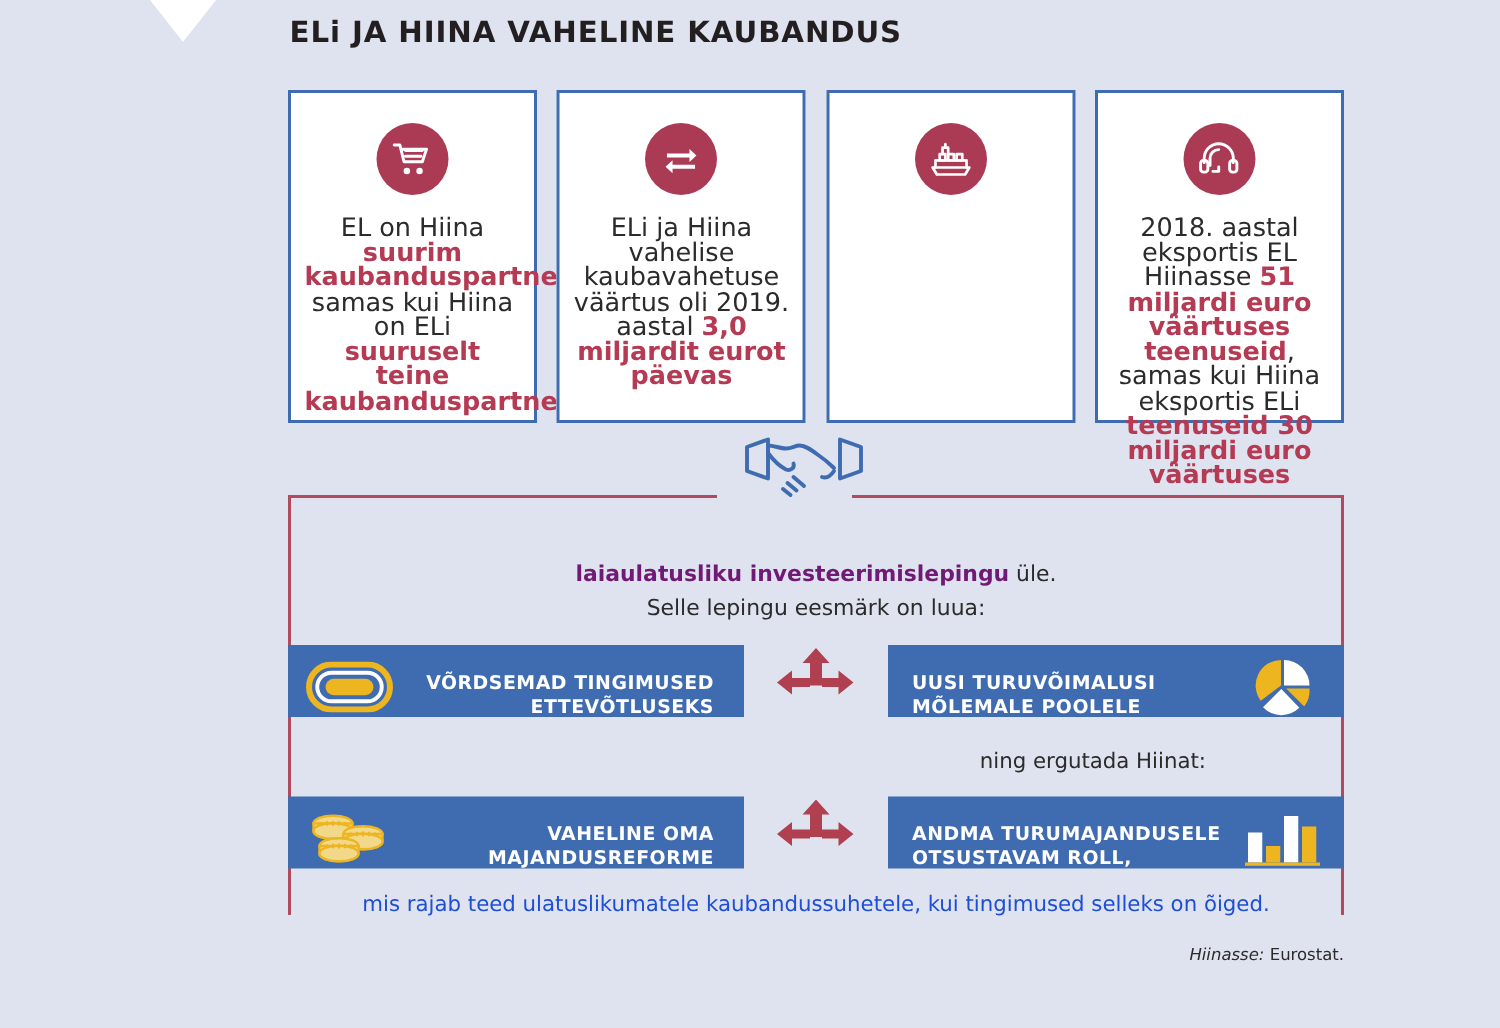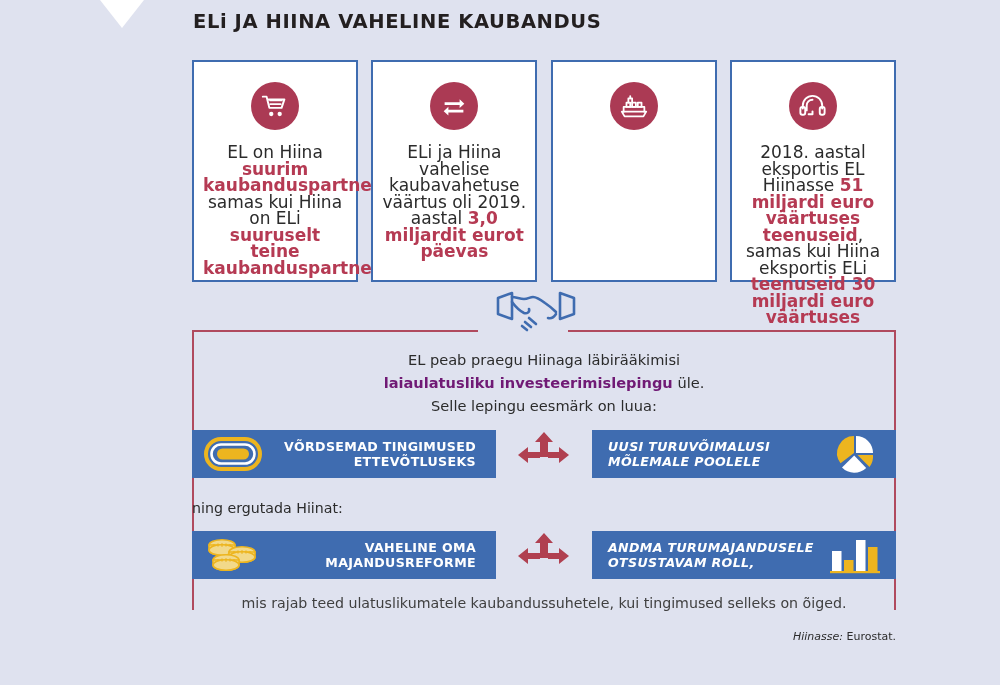--- a/index.html
+++ b/index.html
@@ -122,21 +122,21 @@
     line-height: 23px;
     color: #2b2b2b;
   }
   .mid-text b { color: #701a75; font-weight: bold; }
 
   .mid-sub {
     position: absolute;
     left: 192px;
     top: 500px;
     width: 612px;
-    text-align: left;
+    text-align: right;
     font-size: 14.2px;
     color: #2b2b2b;
   }
 
   
   .banner-row {
     position: absolute;
     left: 192px;
     width: 704px;
     height: 48px;
@@ -145,25 +145,25 @@
     justify-content: space-between;
   }
   .banner-row.row1 { top: 430px; }
   .banner-row.row2 { top: 531px; }
 
   .banner {
     width: 304px;
     height: 48px;
     background: #3f6cb0;
     display: flex;
-    align-items: center;
+    align-items: flex-end;
     box-sizing: border-box;
   }
   .banner.left  { padding: 0 12px 0 10px; }
-  .banner.right { padding: 0 10px 0 14px; font-style: italic; }
+  .banner.right { padding: 0 10px 0 14px; }
 
   .banner-label {
     flex: 1;
     color: #ffffff;
     font-size: 12.6px;
     font-weight: bold;
     line-height: 15.5px;
     letter-spacing: 0.35px;
   }
   .banner.left .banner-label  { text-align: right; padding-right: 8px; }
@@ -174,21 +174,21 @@
   .connector { width: 60px; height: 48px; display: flex; align-items: center; justify-content: center; }
 
   
   .footer-text {
     position: absolute;
     left: 192px;
     top: 595px;
     width: 704px;
     text-align: center;
     font-size: 14.2px;
-    color: #404040;
+    color: #1d4ed8;
   }
   .source {
     position: absolute;
     right: 104px;
     top: 630px;
     font-size: 11px;
     color: #2b2b2b;
   }
   .source i { font-style: italic; }
 </style>
@@ -267,21 +267,21 @@
       <path d="M4 10l14-5v26l-14-5z"></path>
       <path d="M80 10L66 5v26l14-5z"></path>
       <path d="M18 9c4 0 8 2 12 2s6-2 9-2c4 0 8 3 12 6 3 2 8 6 11 9"></path>
       <path d="M18 14c3 4 8 9 12 11 3 1 6-1 5-4"></path>
       <path d="M35 30l7 6M31 34l6 5M28 38l5 4"></path>
       <path d="M62 26c-2 3-5 5-8 4"></path>
     </svg>
   </div>
 
   <div class="mid-text">
-    <span>EL peab praegu Hiinaga läbirääkimisi </span><br>
+    <br>
     <b>laiaulatusliku investeerimislepingu</b><span> üle.</span><br>
     <span>Selle lepingu eesmärk on luua:</span>
   </div>
 
   <div class="banner-row row1">
     <div class="banner left">
       <div class="banner-icon">
         <svg width="58" height="34" viewBox="0 0 58 34">
           <rect x="2" y="2" width="54" height="30" rx="15" fill="none" stroke="#edb51f" stroke-width="4"></rect>
           <rect x="7.5" y="7.5" width="43" height="19" rx="9.5" fill="none" stroke="#ffffff" stroke-width="2.6"></rect>

